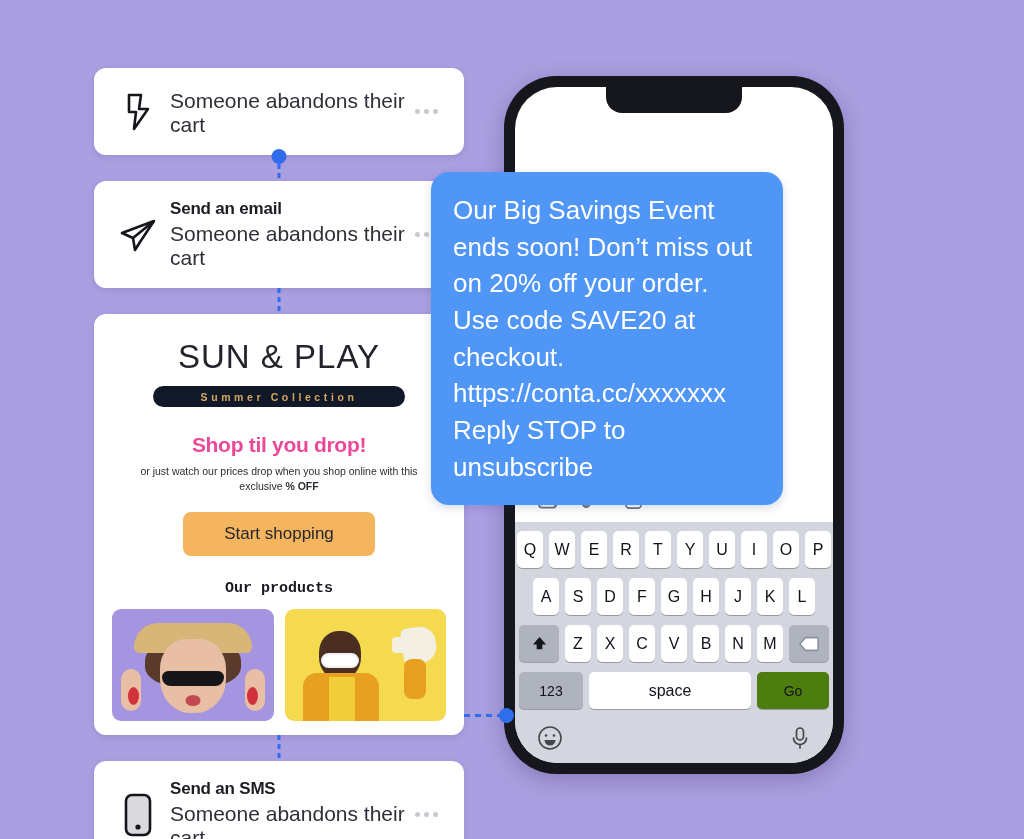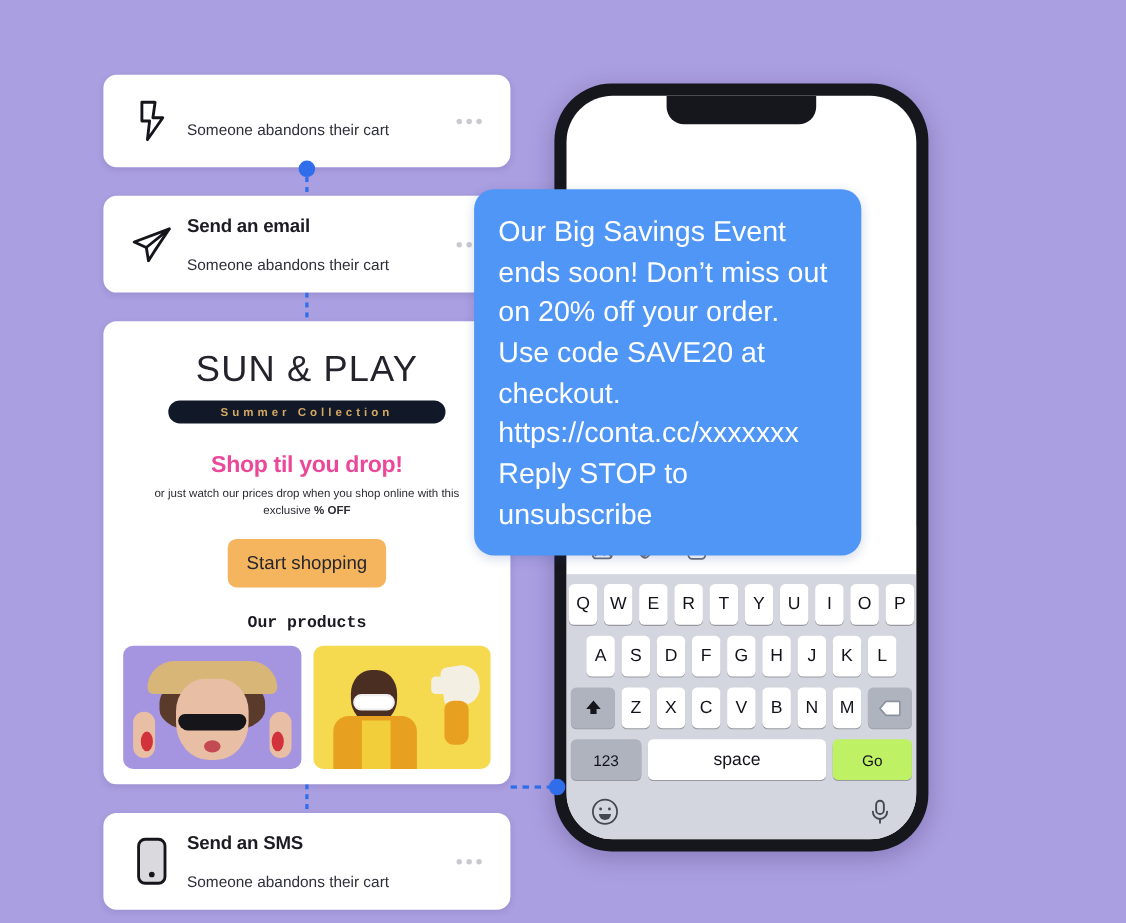--- a/index.html
+++ b/index.html
@@ -26,21 +26,21 @@
   .flow { position: absolute; left: 94px; top: 68px; width: 370px; z-index: 3; }
   .card {
     background: #ffffff; border-radius: 12px;
     box-shadow: 0 2px 6px rgba(60,40,110,0.13);
     position: relative;
   }
   .card-row { display: flex; align-items: center; padding: 18px 16px; min-height: 84px; }
   .card-icon { width: 56px; flex: 0 0 56px; display: flex; align-items: center; justify-content: center; }
   .card-text { flex: 1 1 auto; padding-left: 4px; }
   .card-title { font-size: 17px; font-weight: bold; color: #1c1c22; letter-spacing: -0.2px; }
-  .card-sub { font-size: 14px; color: #2f2f38; margin-top: 16px; }
+  .card-sub { font-size: 21px; color: #2f2f38; margin-top: 3px; }
   .dots { display: flex; gap: 4px; padding-right: 10px; }
   .dots i { width: 5px; height: 5px; border-radius: 50%; background: #c9c9d1; display: block; }
 
   
   .conn { position: relative; height: 26px; }
   .conn .vline {
     position: absolute; left: 50%; top: 0; transform: translateX(-50%);
     width: 3px; height: 26px;
     background-image: linear-gradient(#2f6dea 55%, rgba(0,0,0,0) 0);
     background-size: 3px 9px; background-repeat: repeat-y;
@@ -54,21 +54,21 @@
   .email-card { background: #ffffff; border-radius: 12px; overflow: hidden;
                 box-shadow: 0 2px 6px rgba(60,40,110,0.13); padding: 24px 18px 14px; }
   .brand { font-family: Liberation Sans, sans-serif; font-size: 33px; letter-spacing: 1px;
            color: #23232b; text-align: center; }
   .pill { margin: 10px auto 0; width: 252px; height: 21px; border-radius: 11px;
           background: #111827; color: #d4a762; font-size: 10.5px; letter-spacing: 3.6px;
           display: flex; align-items: center; justify-content: center; font-weight: 600; }
   .headline { text-align: center; font-size: 21px; font-weight: bold; color: #ec4899; margin-top: 26px; letter-spacing: -0.3px; }
   .subline { text-align: center; font-size: 10.5px; color: #2c2c34; margin-top: 7px; line-height: 1.45; padding: 0 24px; }
   .subline b { font-weight: bold; }
-  .cta { display: block; margin: 18px auto 0; width: 144px; height: 44px; border: none;
+  .cta { display: block; margin: 18px auto 0; width: 192px; height: 44px; border: none;
          border-radius: 8px; background: #f5b45e; color: #26262e; font-size: 17px;
          font-family: "Liberation Sans", sans-serif; cursor: pointer; }
   .prod-title { text-align: center; font-size: 15px; font-weight: bold; color: #1a1a22; margin-top: 24px; font-family: Liberation Mono, monospace; }
   .prod-grid { display: flex; gap: 11px; margin-top: 12px; }
   .prod { flex: 1 1 0; height: 112px; border-radius: 9px; position: relative; overflow: hidden; }
   .prod.purple { background: #a595e0; }
   .prod.yellow { background: #f5d94e; }
 
   
   .ph-hat { position:absolute; left:50%; top:14px; transform:translateX(-50%);
@@ -124,21 +124,21 @@
         background: #d3d6de; padding: 9px 4px 0; }
   .kb-row { display: flex; justify-content: center; gap: 6px; margin-bottom: 10px; }
   .key { background: #ffffff; border-radius: 5px; height: 37px; min-width: 26px;
          flex: 1 1 0; display: flex; align-items: center; justify-content: center;
          font-size: 16px; color: #12121a; box-shadow: 0 1px 0 rgba(0,0,0,0.28); }
   .kb-row.r2 { padding: 0 16px; }
   .kb-row.r3 { padding: 0 2px; }
   .key.wide { flex: 0 0 40px; background: #aeb3be; box-shadow: 0 1px 0 rgba(0,0,0,0.25); }
   .key.num { flex: 0 0 64px; background: #aeb3be; font-size: 14px; }
   .key.space { flex: 1 1 auto; }
-  .key.go { flex: 0 0 72px; background: #bef264; font-size: 14px; }
+  .key.go { flex: 0 0 72px; background: #4d7c0f; font-size: 14px; }
   .kb-bottom { display: flex; align-items: center; justify-content: space-between;
                padding: 6px 18px 0; }
 
   
   .rconn { position: absolute; left: 464px; top: 708px; width: 50px; height: 16px; z-index: 5; }
   .rconn .hline { position: absolute; left: 0; top: 6px; width: 40px; height: 3px;
                   background-image: linear-gradient(90deg, #2f6dea 55%, rgba(0,0,0,0) 0);
                   background-size: 11px 3px; background-repeat: repeat-x; }
   .rconn .knob { position: absolute; right: 0; top: 0; width: 15px; height: 15px;
                  border-radius: 50%; background: #2f6dea; }

